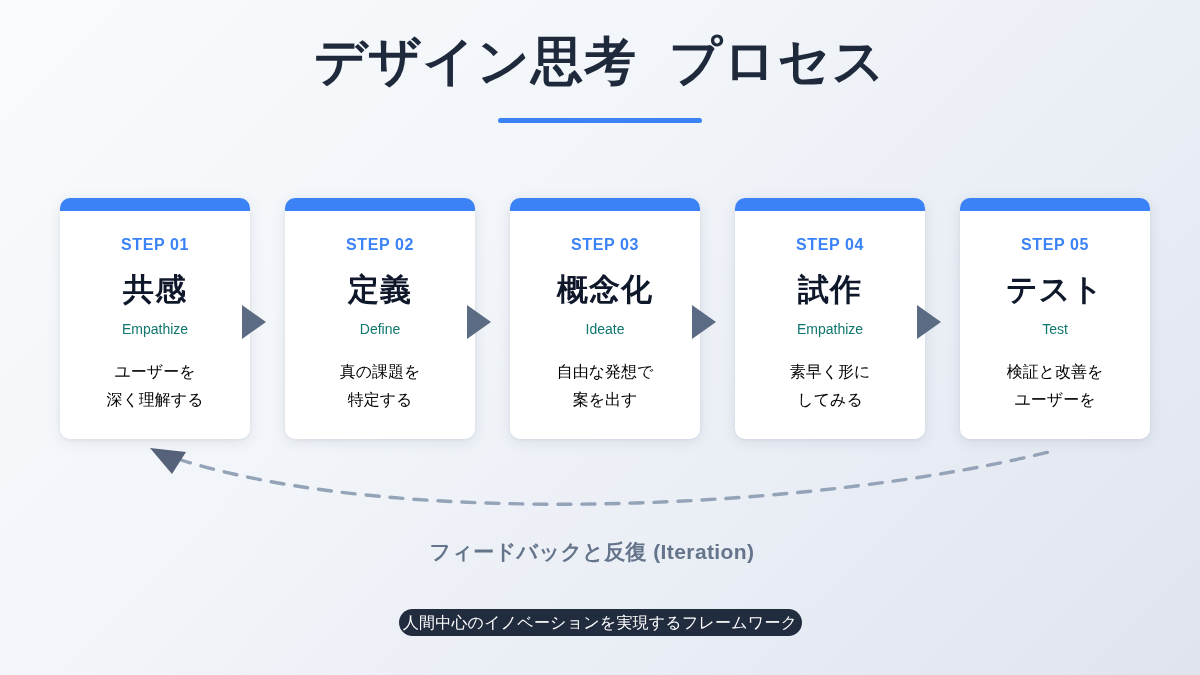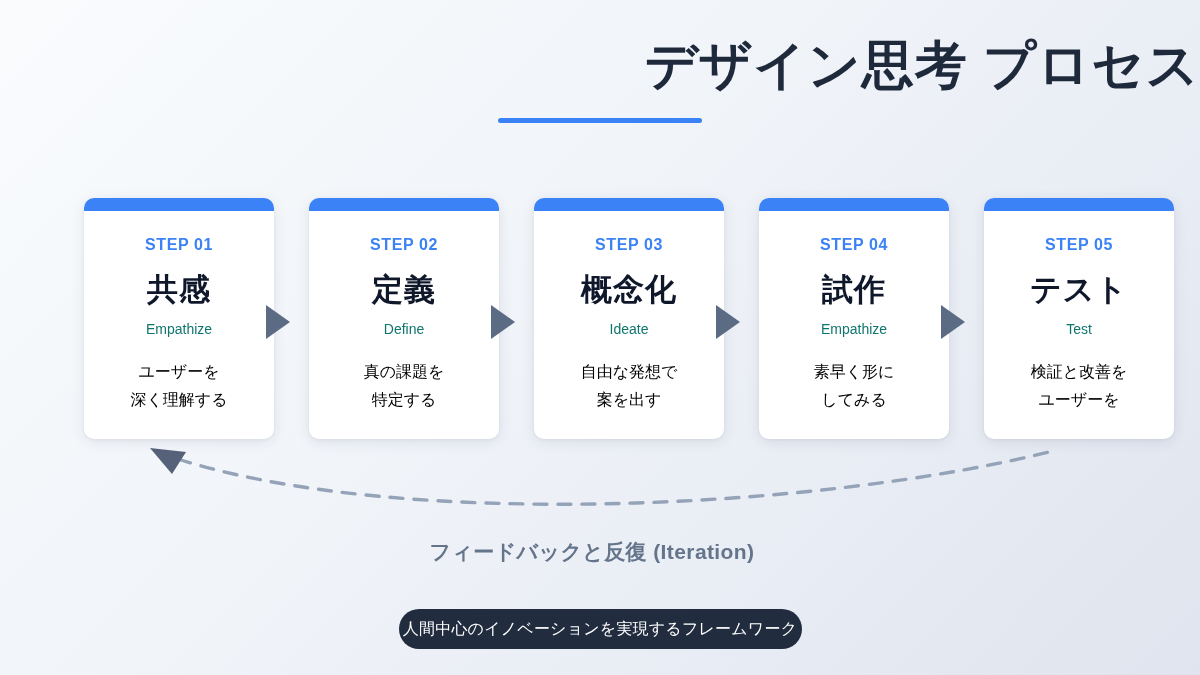--- a/index.html
+++ b/index.html
@@ -8,21 +8,22 @@
     font-family:"Liberation Sans", sans-serif;
     background: linear-gradient(135deg, #f9fbfd 0%, #f2f5f9 38%, #e8ecf4 72%, #dfe4ee 100%);
     overflow:hidden;
     position:relative;
   }
 
   
   .title-block {
     position:absolute;
     top:36px; left:0; right:0;
-    text-align:right;
+    text-align:center;
+    font-family:Liberation Mono, monospace;
   }
   .title {
     font-size:52px;
     font-weight:700;
     color:#1e293b;
     letter-spacing:1px;
     line-height:1.15;
   }
   .title-underline {
     width:204px; height:5px;
@@ -32,21 +33,20 @@
   }
 
   
   .steps-row {
     position:absolute;
     left:60px; top:198px;
     width:1090px; height:241px;
     display:flex;
     justify-content:space-between;
     align-items:stretch;
-    margin-left:24px;
   }
   .card {
     position:relative;
     width:190px;
     background:#ffffff;
     border-radius:10px;
     box-shadow:0 3px 14px rgba(41,56,84,0.10), 0 1px 3px rgba(41,56,84,0.06);
     display:flex;
     flex-direction:column;
     align-items:center;
@@ -133,21 +133,21 @@
     position:absolute;
     left:0; right:0;
     top:609px;
     display:flex;
     justify-content:center;
     align-items:center;
   }
   .footer-pill {
     position:relative;
     width:403px;
-    height:40px;
+    height:27px;
     background:#222c3f;
     border-radius:22px;
     display:flex;
     align-items:center;
     justify-content:center;
   }
   .footer-text {
     position:absolute;
     left:50%;
     top:50%;

